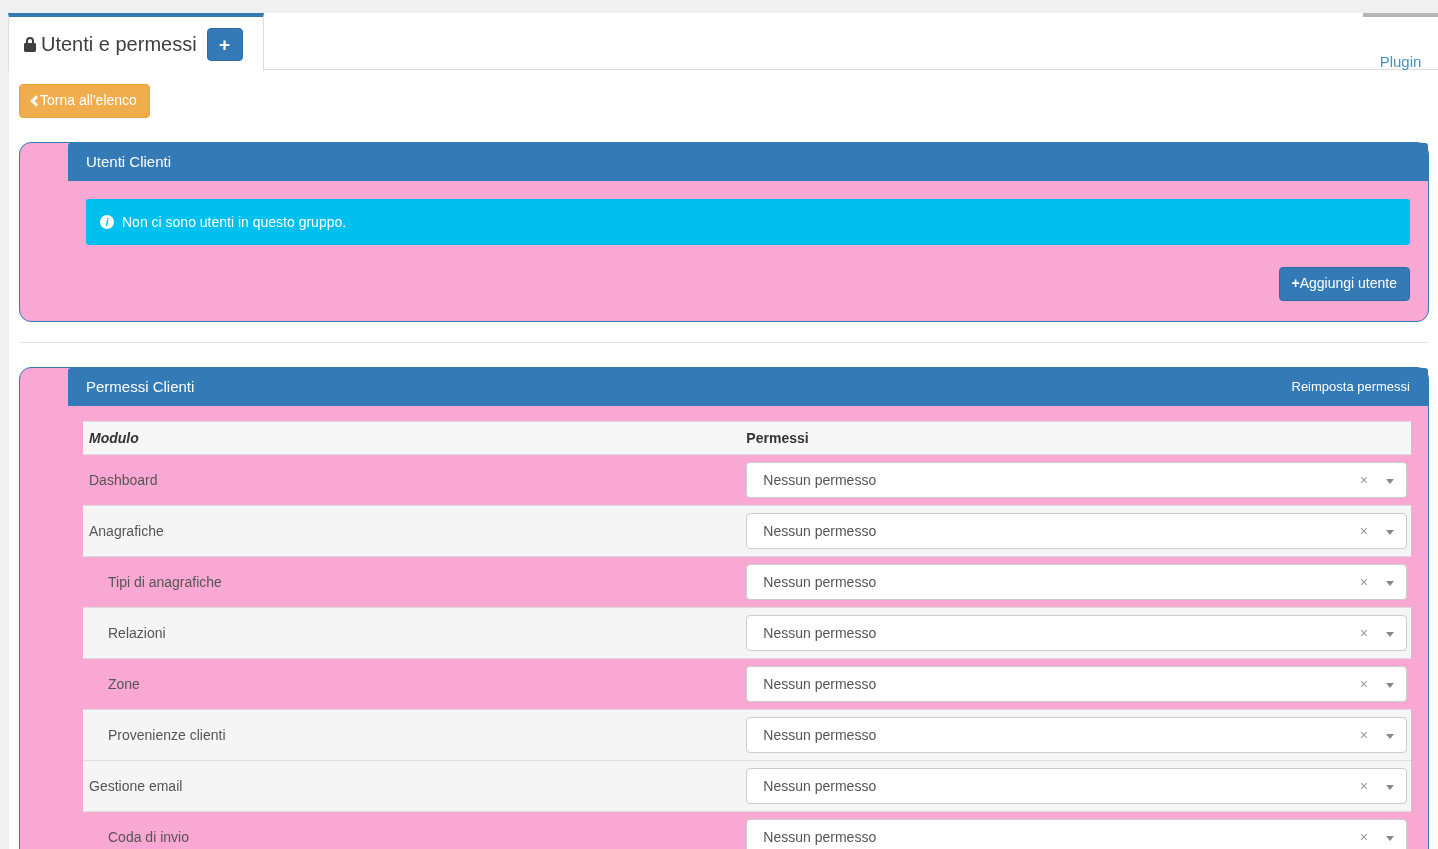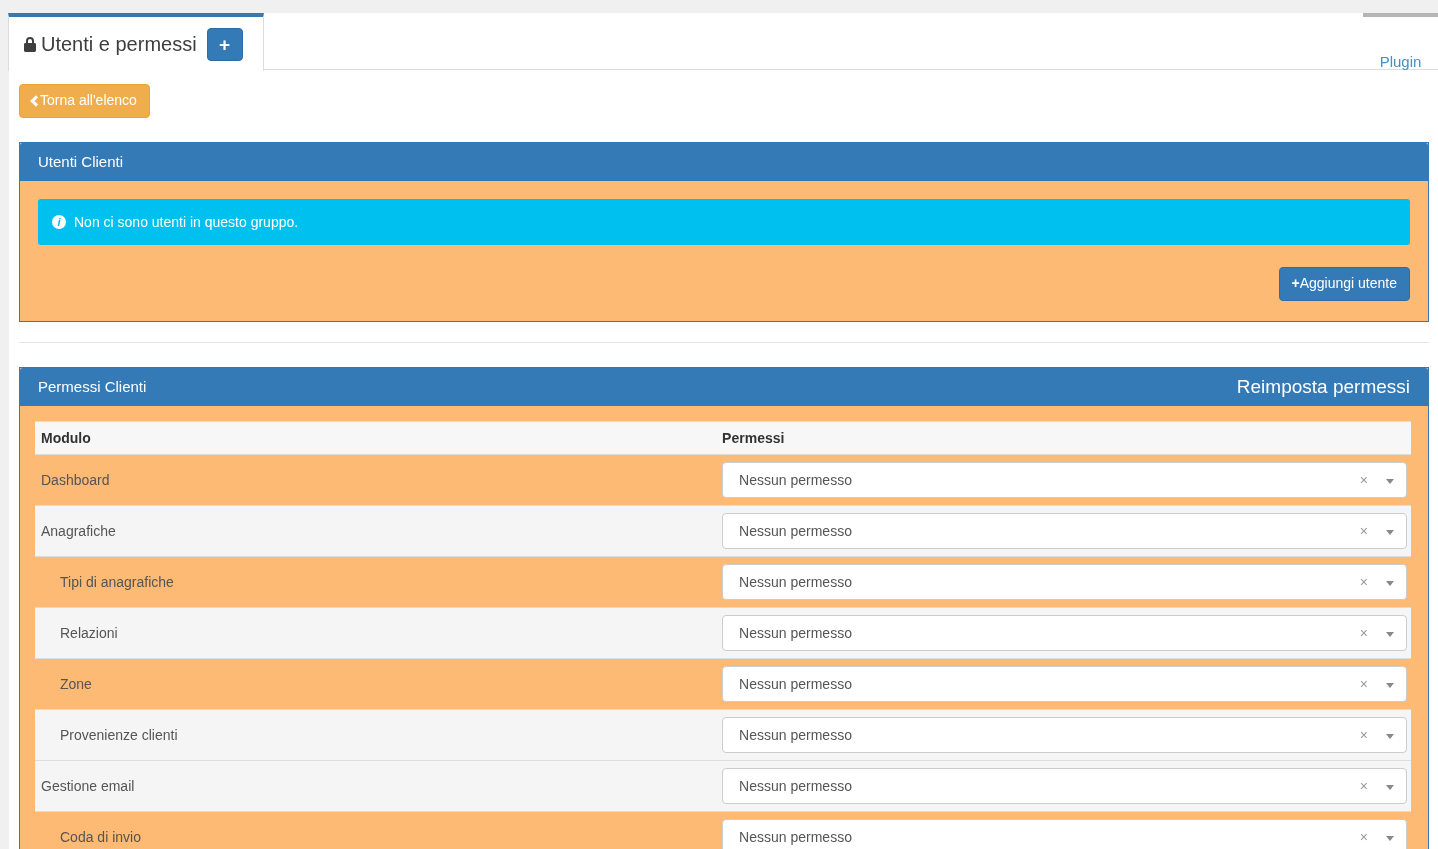--- a/index.html
+++ b/index.html
@@ -40,49 +40,49 @@
   .btn {
     display:inline-flex; align-items:center; 
     border-radius:4px; padding:6px 12px; font-size:14px; color:#fff;
     cursor:pointer; border:1px solid transparent; line-height:1.42;
   }
   .btn-warning { background:#f0ad4e; border-color:#eea236; }
   .btn-primary { background:#337ab7; border-color:#2e6da4; }
   .chev { display:inline-block; width:8px; height:8px; border-left:3px solid #fff; border-bottom:3px solid #fff; transform:rotate(45deg); }
   
   .panel {
-    margin-top:24px; border:1px solid #337ab7; border-radius:0; background:#fdba74;
+    margin-top:24px; border:1px solid #337ab7; border-radius:12px; background:#f9a8d4;padding-left:48px;
   }
   .panel-heading {
     background:#337ab7; color:#fff; height:38px; display:flex;
     align-items:center; justify-content:space-between;
     padding:0 18px; border-radius:3px 3px 0 0; font-size:15px;
   }
-  .panel-heading a { color:#fff; font-size:19px; text-decoration:none; cursor:pointer; }
+  .panel-heading a { color:#fff; font-size:13px; text-decoration:none; cursor:pointer; }
   .panel-body { padding:18px; }
   .alert-info {
     background:#00c0ef; color:#fff; border-radius:3px;
     padding:15px 14px; font-size:14px; display:flex; align-items:center; gap:8px;
   }
   .info-icon {
     flex:0 0 auto; width:14px; height:14px; border-radius:50%; background:#fff;
     color:#00c0ef; font-size:11px; font-weight:bold; font-style:italic;
     display:inline-flex; align-items:center; justify-content:center;
   }
   .panel-actions { margin-top:22px; padding-bottom:2px; text-align:right; }
   .divider { border:none; border-top:1px solid #e5e5e5; margin:20px 0 0 0; }
   
   .perm-body { padding:15px 17px 0 15px; }
   table.perm { width:100%; border-collapse:collapse; }
   table.perm th {
     text-align:left; font-size:14px; color:#333; background:#f7f7f7;
     border-top:1px solid #ddd; border-bottom:1px solid #ddd;
     padding:8px 6px; font-weight:bold;
   }
-  table.perm th.col-module { width:49.5%; }
+  table.perm th.col-module { width:49.5%;font-style:italic; }
   table.perm td { border-top:1px solid #ddd; padding:7px 4px 7px 6px; height:45px; vertical-align:middle; }
   table.perm tr:first-child td { border-top:none; }
   table.perm tr.striped td { background:#f5f5f5; }
   .module-name { color:#555; font-size:14px; }
   td.indent .module-name { padding-left:19px; display:inline-block; }
   
   .sel {
     position:relative; width:100%; height:36px; background:#fff;
     border:1px solid #ccc; border-radius:4px; display:flex; align-items:center;
     padding-left:16px; color:#555; font-size:14px; cursor:pointer;

